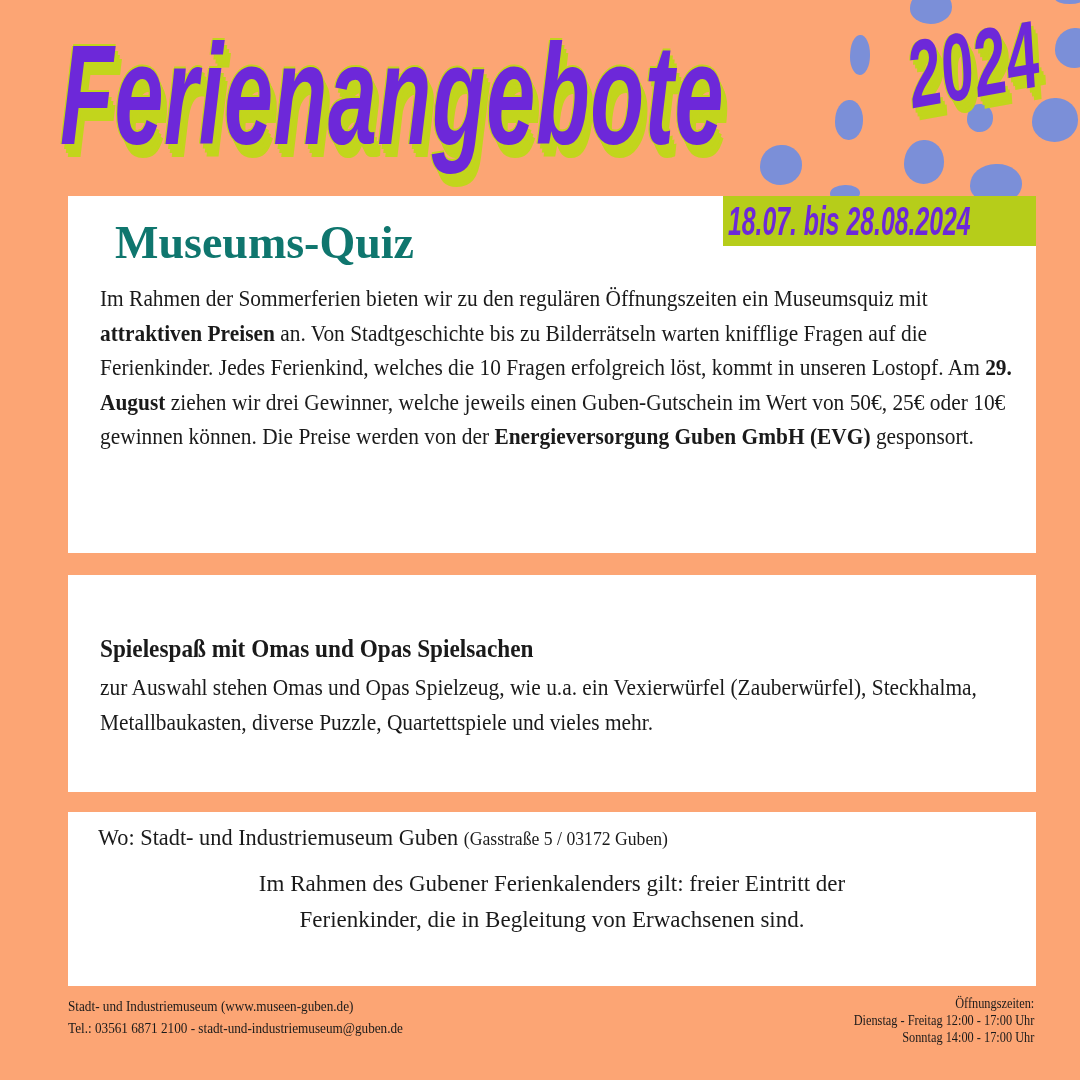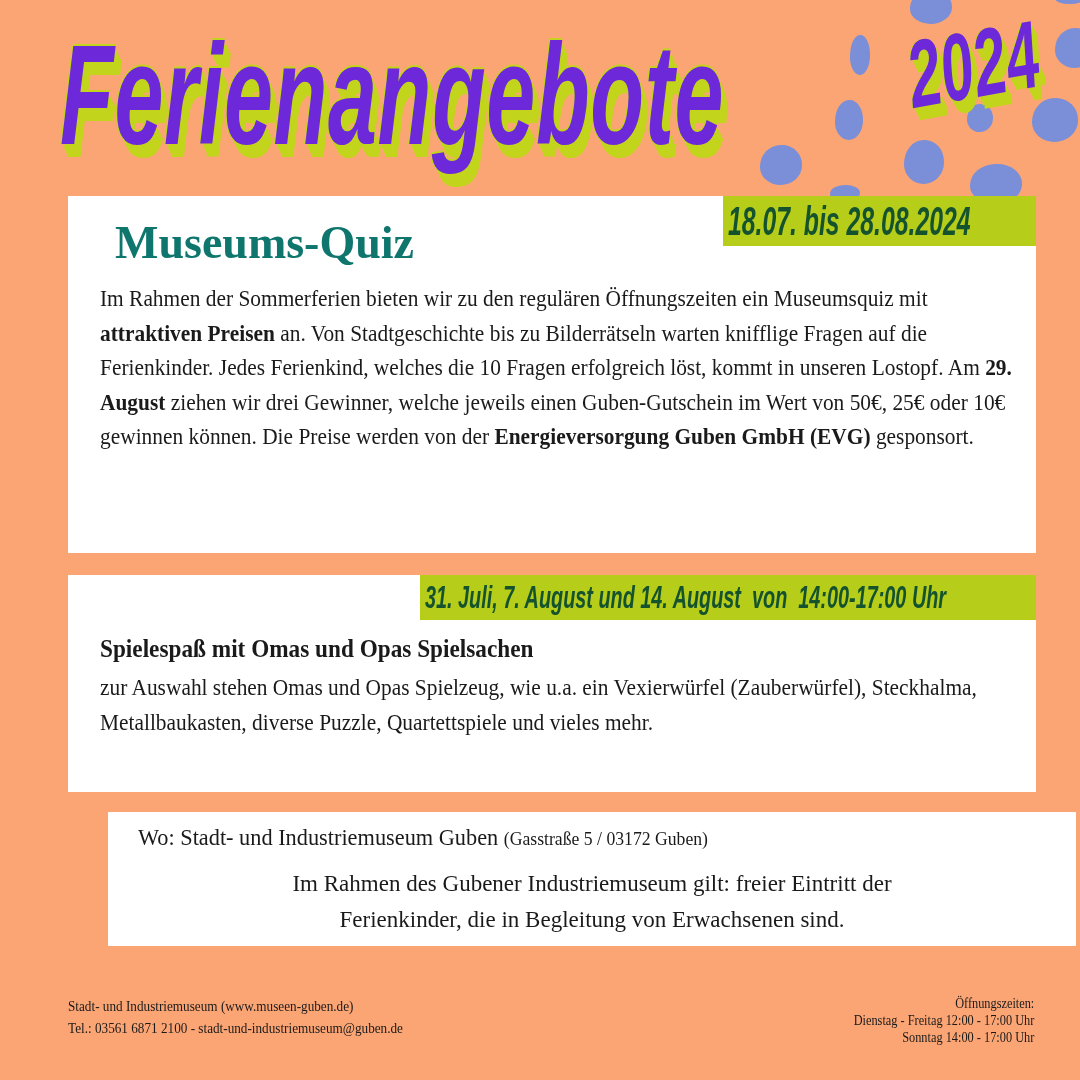--- a/index.html
+++ b/index.html
@@ -16,23 +16,23 @@
     text-shadow: 4px 5px 0 #c2d51c, 7px 9px 0 #c2d51c, 10px 13px 0 #c2d51c, -2px 0 0 #c2d51c, 0 -2px 0 #c2d51c;
   }
   .title .year {
     position:absolute; left:846px; top:8px; font-size:96px; line-height:1; font-style:normal;
     transform:scaleX(0.6) rotate(-6deg); transform-origin:left top;
     text-shadow: 4px 5px 0 #c2d51c, 7px 9px 0 #c2d51c, 10px 13px 0 #c2d51c, -2px 0 0 #c2d51c;
   }
   .box { position:absolute; background:#fff; }
   .box1 { left:68px; top:196px; width:968px; height:357px; }
   .box2 { left:68px; top:575px; width:968px; height:217px; }
-  .box3 { left:68px; top:812px; width:968px; height:134px;margin-left:40px; }
+  .box3 { left:68px; top:812px; width:968px; height:174px; }
   .tag {
-    position:absolute; background:#b6cd1a; color:#14532d;
+    position:absolute; background:#b6cd1a; color:#6d28d9;
     font-family:"Liberation Sans", sans-serif; font-weight:bold; font-style:italic;
     white-space:nowrap; overflow:hidden;
   }
   .tag span { display:inline-block; transform-origin:left center; }
   .tag1 { right:0; top:0; width:313px; height:50px; }
   .tag1 span { font-size:40px; line-height:50px; padding-left:8px; transform:scaleX(0.62); }
   .tag2 { right:0; top:0; width:616px; height:45px; }
   .tag2 span { font-size:32px; line-height:45px; padding-left:8px; transform:scaleX(0.62); }
   .h1 { position:absolute; left:32px; top:20px; font-size:46px; font-weight:bold; color:#0f766e;margin-left:15px; }
   .p1 { position:absolute; left:32px; top:86px; width:920px; font-size:23px; line-height:34.5px; transform:scaleX(0.93); transform-origin:left top; width:990px; }
@@ -67,32 +67,31 @@
 
 <div class="box box1">
   <div class="tag tag1"><span>18.07. bis 28.08.2024</span></div>
   <div class="h1">Museums-Quiz</div>
   <div class="p1">
     <span>Im Rahmen der Sommerferien bieten wir zu den regulären Öffnungszeiten ein Museumsquiz mit </span><b>attraktiven Preisen</b><span> an. Von Stadtgeschichte bis zu Bilderrätseln warten knifflige Fragen auf die Ferienkinder. Jedes Ferienkind, welches die 10 Fragen erfolgreich löst, kommt in unseren Lostopf. Am </span><b>29. August</b><span> ziehen wir drei Gewinner, welche jeweils einen Guben-Gutschein im Wert von 50€, 25€ oder 10€ gewinnen können. Die Preise werden von der </span><b>Energieversorgung Guben GmbH (EVG)</b><span> gesponsort.</span>
   </div>
 </div>
 
 <div class="box box2">
-  <div class="tag tag2"><span style="white-space:pre;">31. Juli, 7. August und 14. August  von  14:00-17:00 Uhr</span></div>
   <div class="h2">Spielespaß mit Omas und Opas Spielsachen</div>
   <div class="p2">zur Auswahl stehen Omas und Opas Spielzeug, wie u.a. ein Vexierwürfel (Zauberwürfel), Steckhalma, Metallbaukasten, diverse Puzzle, Quartettspiele und vieles mehr.</div>
 </div>
 
 <div class="box box3">
   <div class="where">
     <span>Wo: Stadt- und Industriemuseum Guben</span>
     <span class="addr">(Gasstraße 5 / 03172 Guben)</span>
   </div>
   <div class="note">
-    <div>Im Rahmen des Gubener Industriemuseum gilt: freier Eintritt der</div>
+    <div>Im Rahmen des Gubener Ferienkalenders gilt: freier Eintritt der</div>
     <div>Ferienkinder, die in Begleitung von Erwachsenen sind.</div>
   </div>
 </div>
 
 <div class="footer-left">
   <div>Stadt- und Industriemuseum (www.museen-guben.de)</div>
   <div>Tel.: 03561 6871 2100 - stadt-und-industriemuseum@guben.de</div>
 </div>
 <div class="footer-right">
   <div>Öffnungszeiten:</div>

